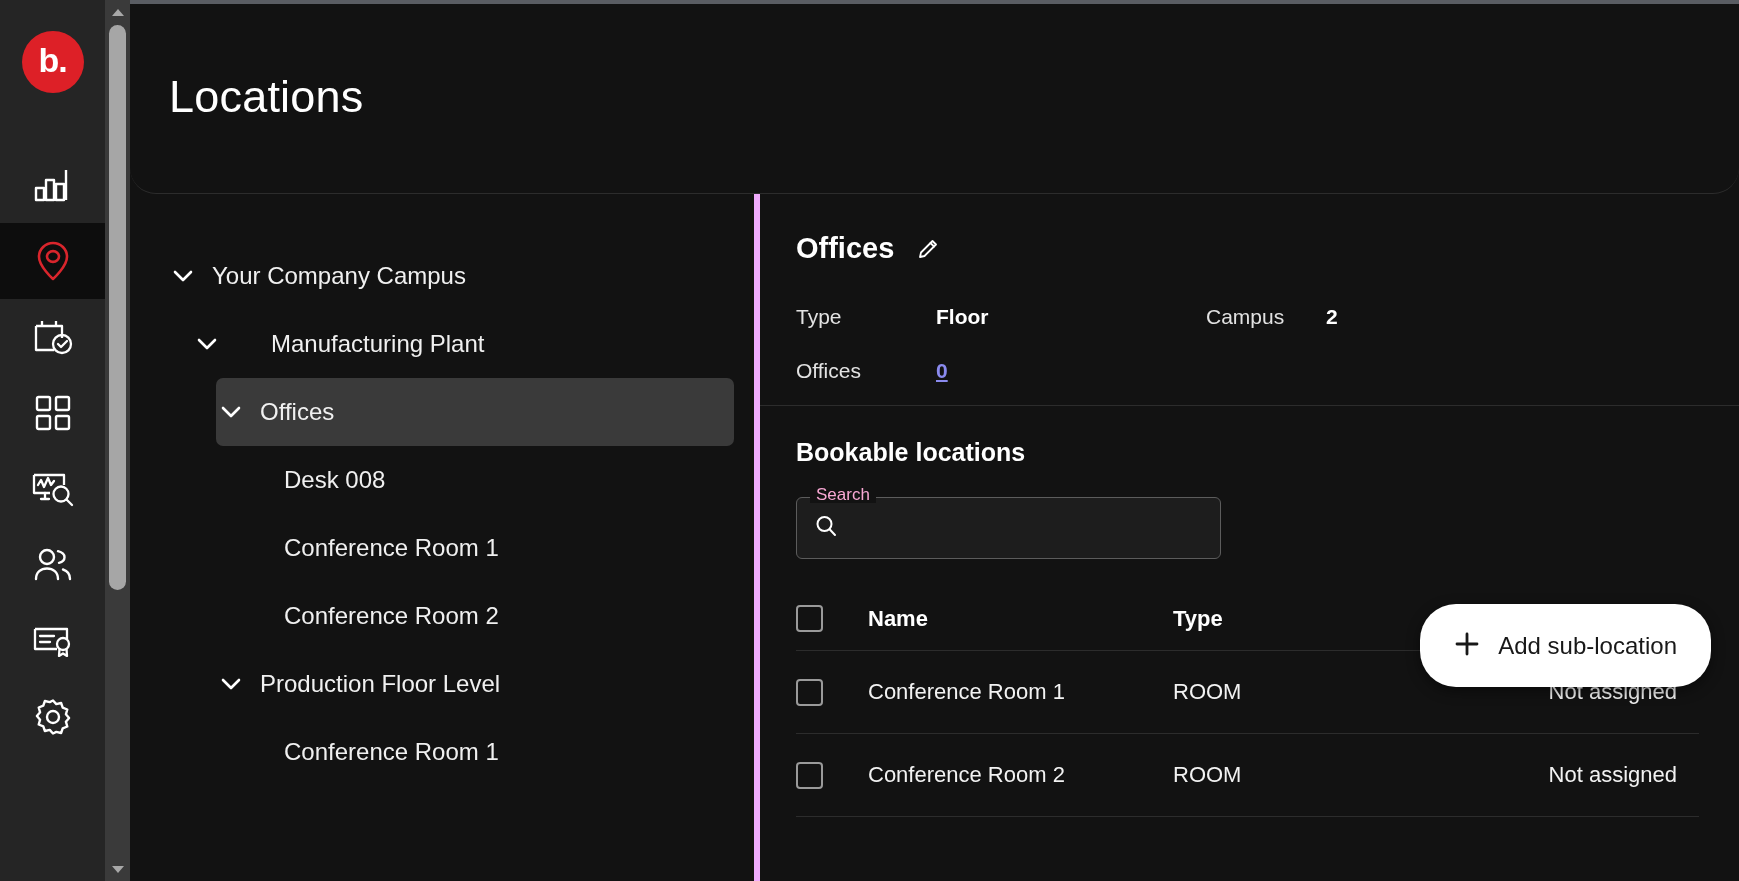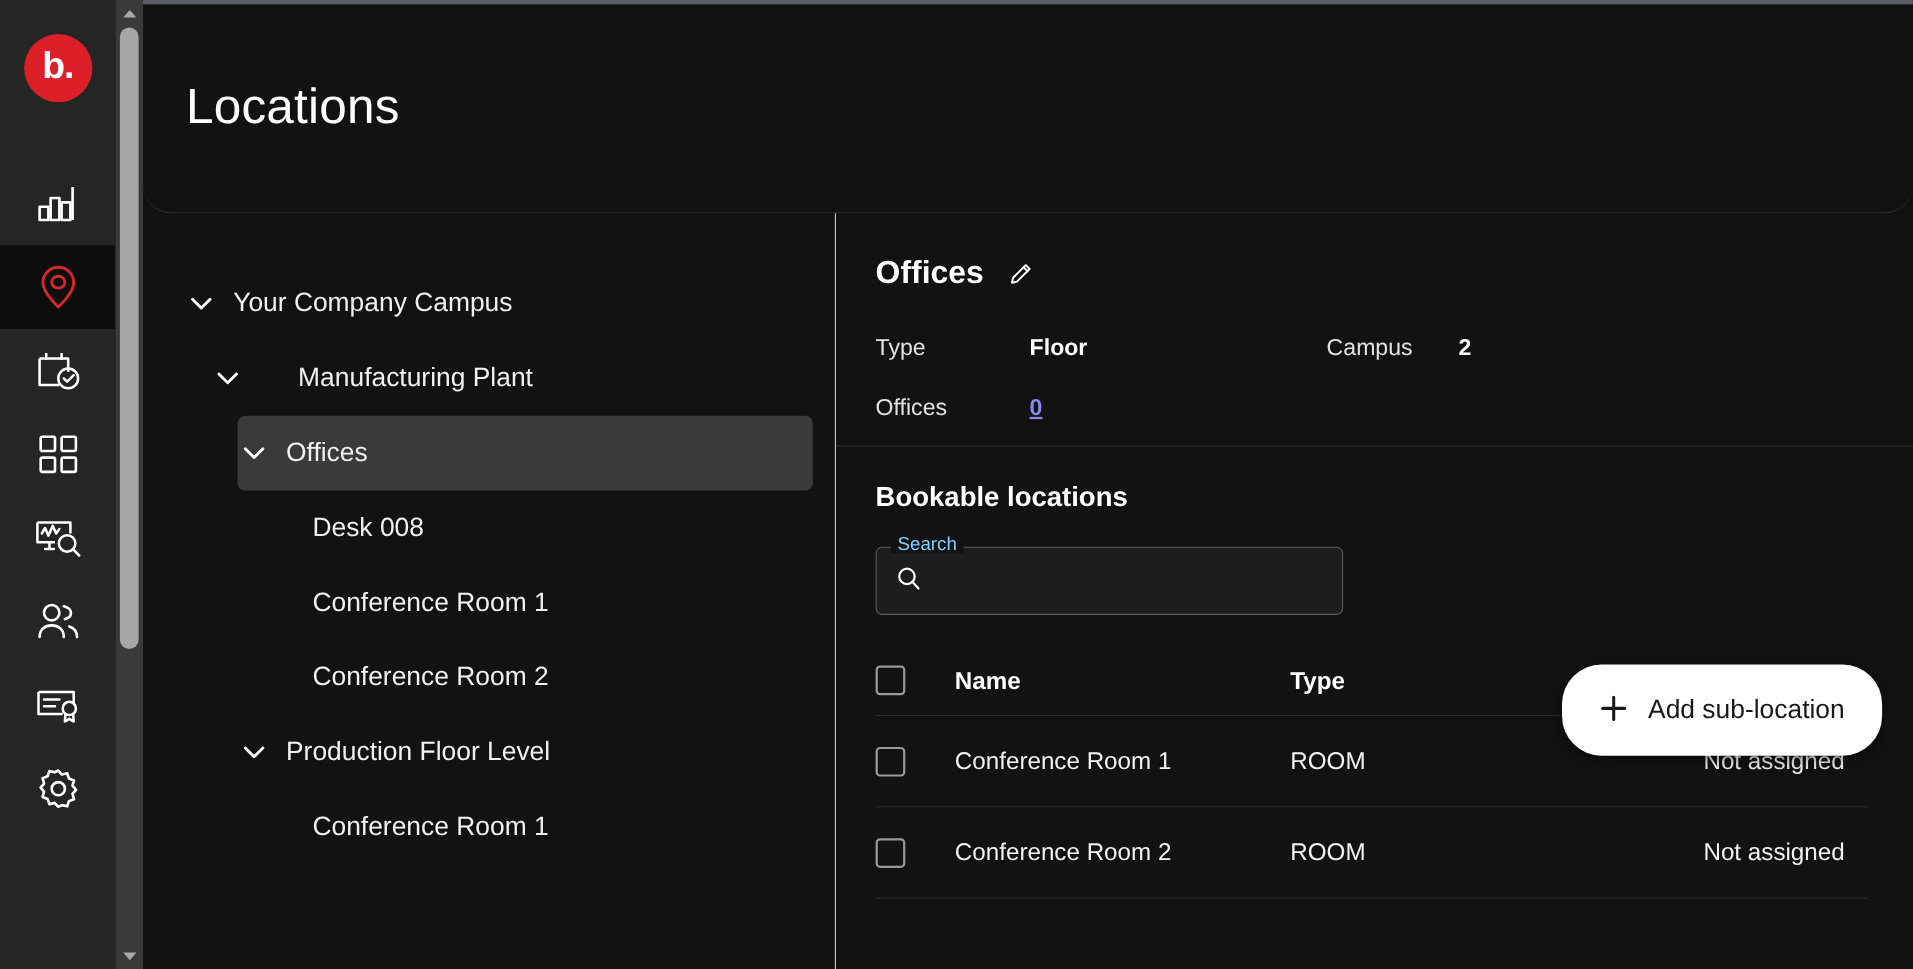--- a/index.html
+++ b/index.html
@@ -158,21 +158,21 @@
   .body-area {
     flex: 1 1 auto;
     display: flex;
     min-height: 0;
   }
 
   
   .tree-pane {
     width: 630px;
     flex: 0 0 630px;
-    border-right: 1px solid #f0abfc;
+    border-right: 6px solid #f0abfc;
     padding-top: 48px;
     overflow: hidden;
     position: relative;
   }
 
   .tree-node {
     display: flex;
     align-items: center;
     height: 68px;
     border-radius: 7px;
@@ -292,21 +292,21 @@
     display: flex;
     align-items: center;
     padding-left: 17px;
   }
   .search-legend {
     position: absolute;
     top: -11px;
     left: 14px;
     background: #121212;
     padding: 0 6px;
-    color: #7dd3fc;
+    color: #f9a8d4;
     font-size: 17px;
     line-height: 1;
     z-index: 2;
   }
   .search-input {
     background: transparent;
     border: none;
     outline: none;
     color: #ffffff;
     font-size: 20px;

